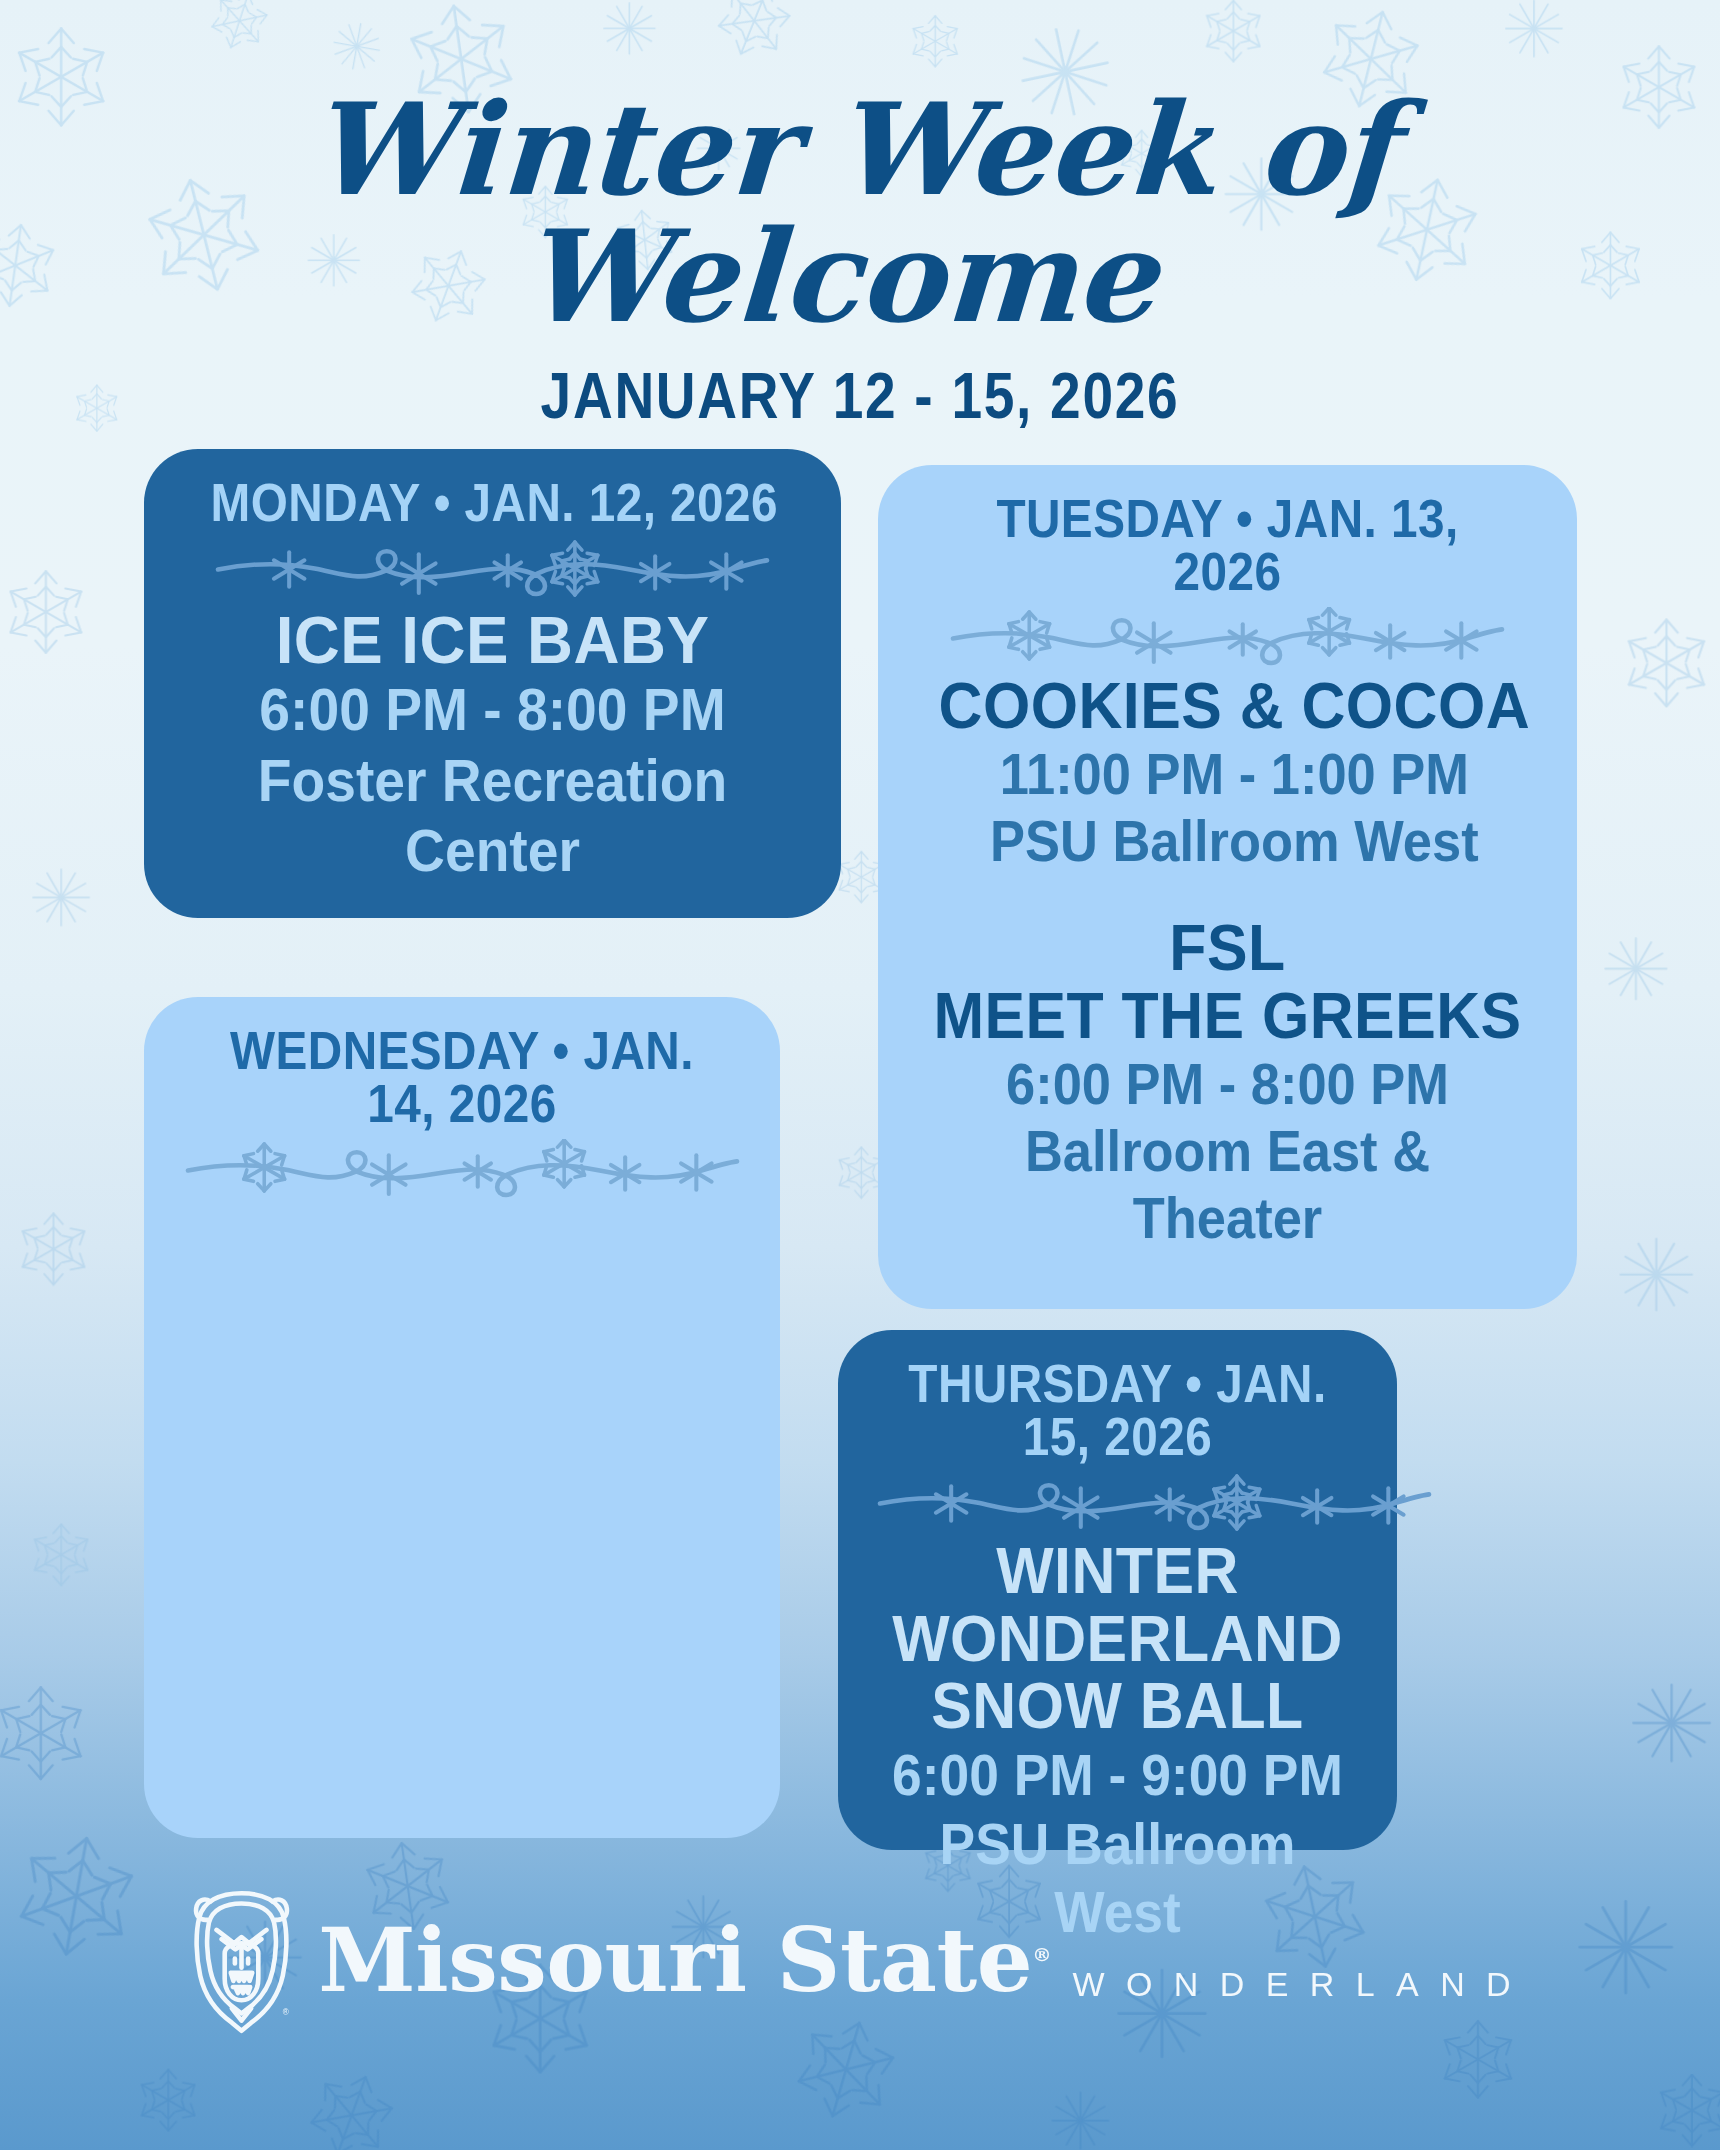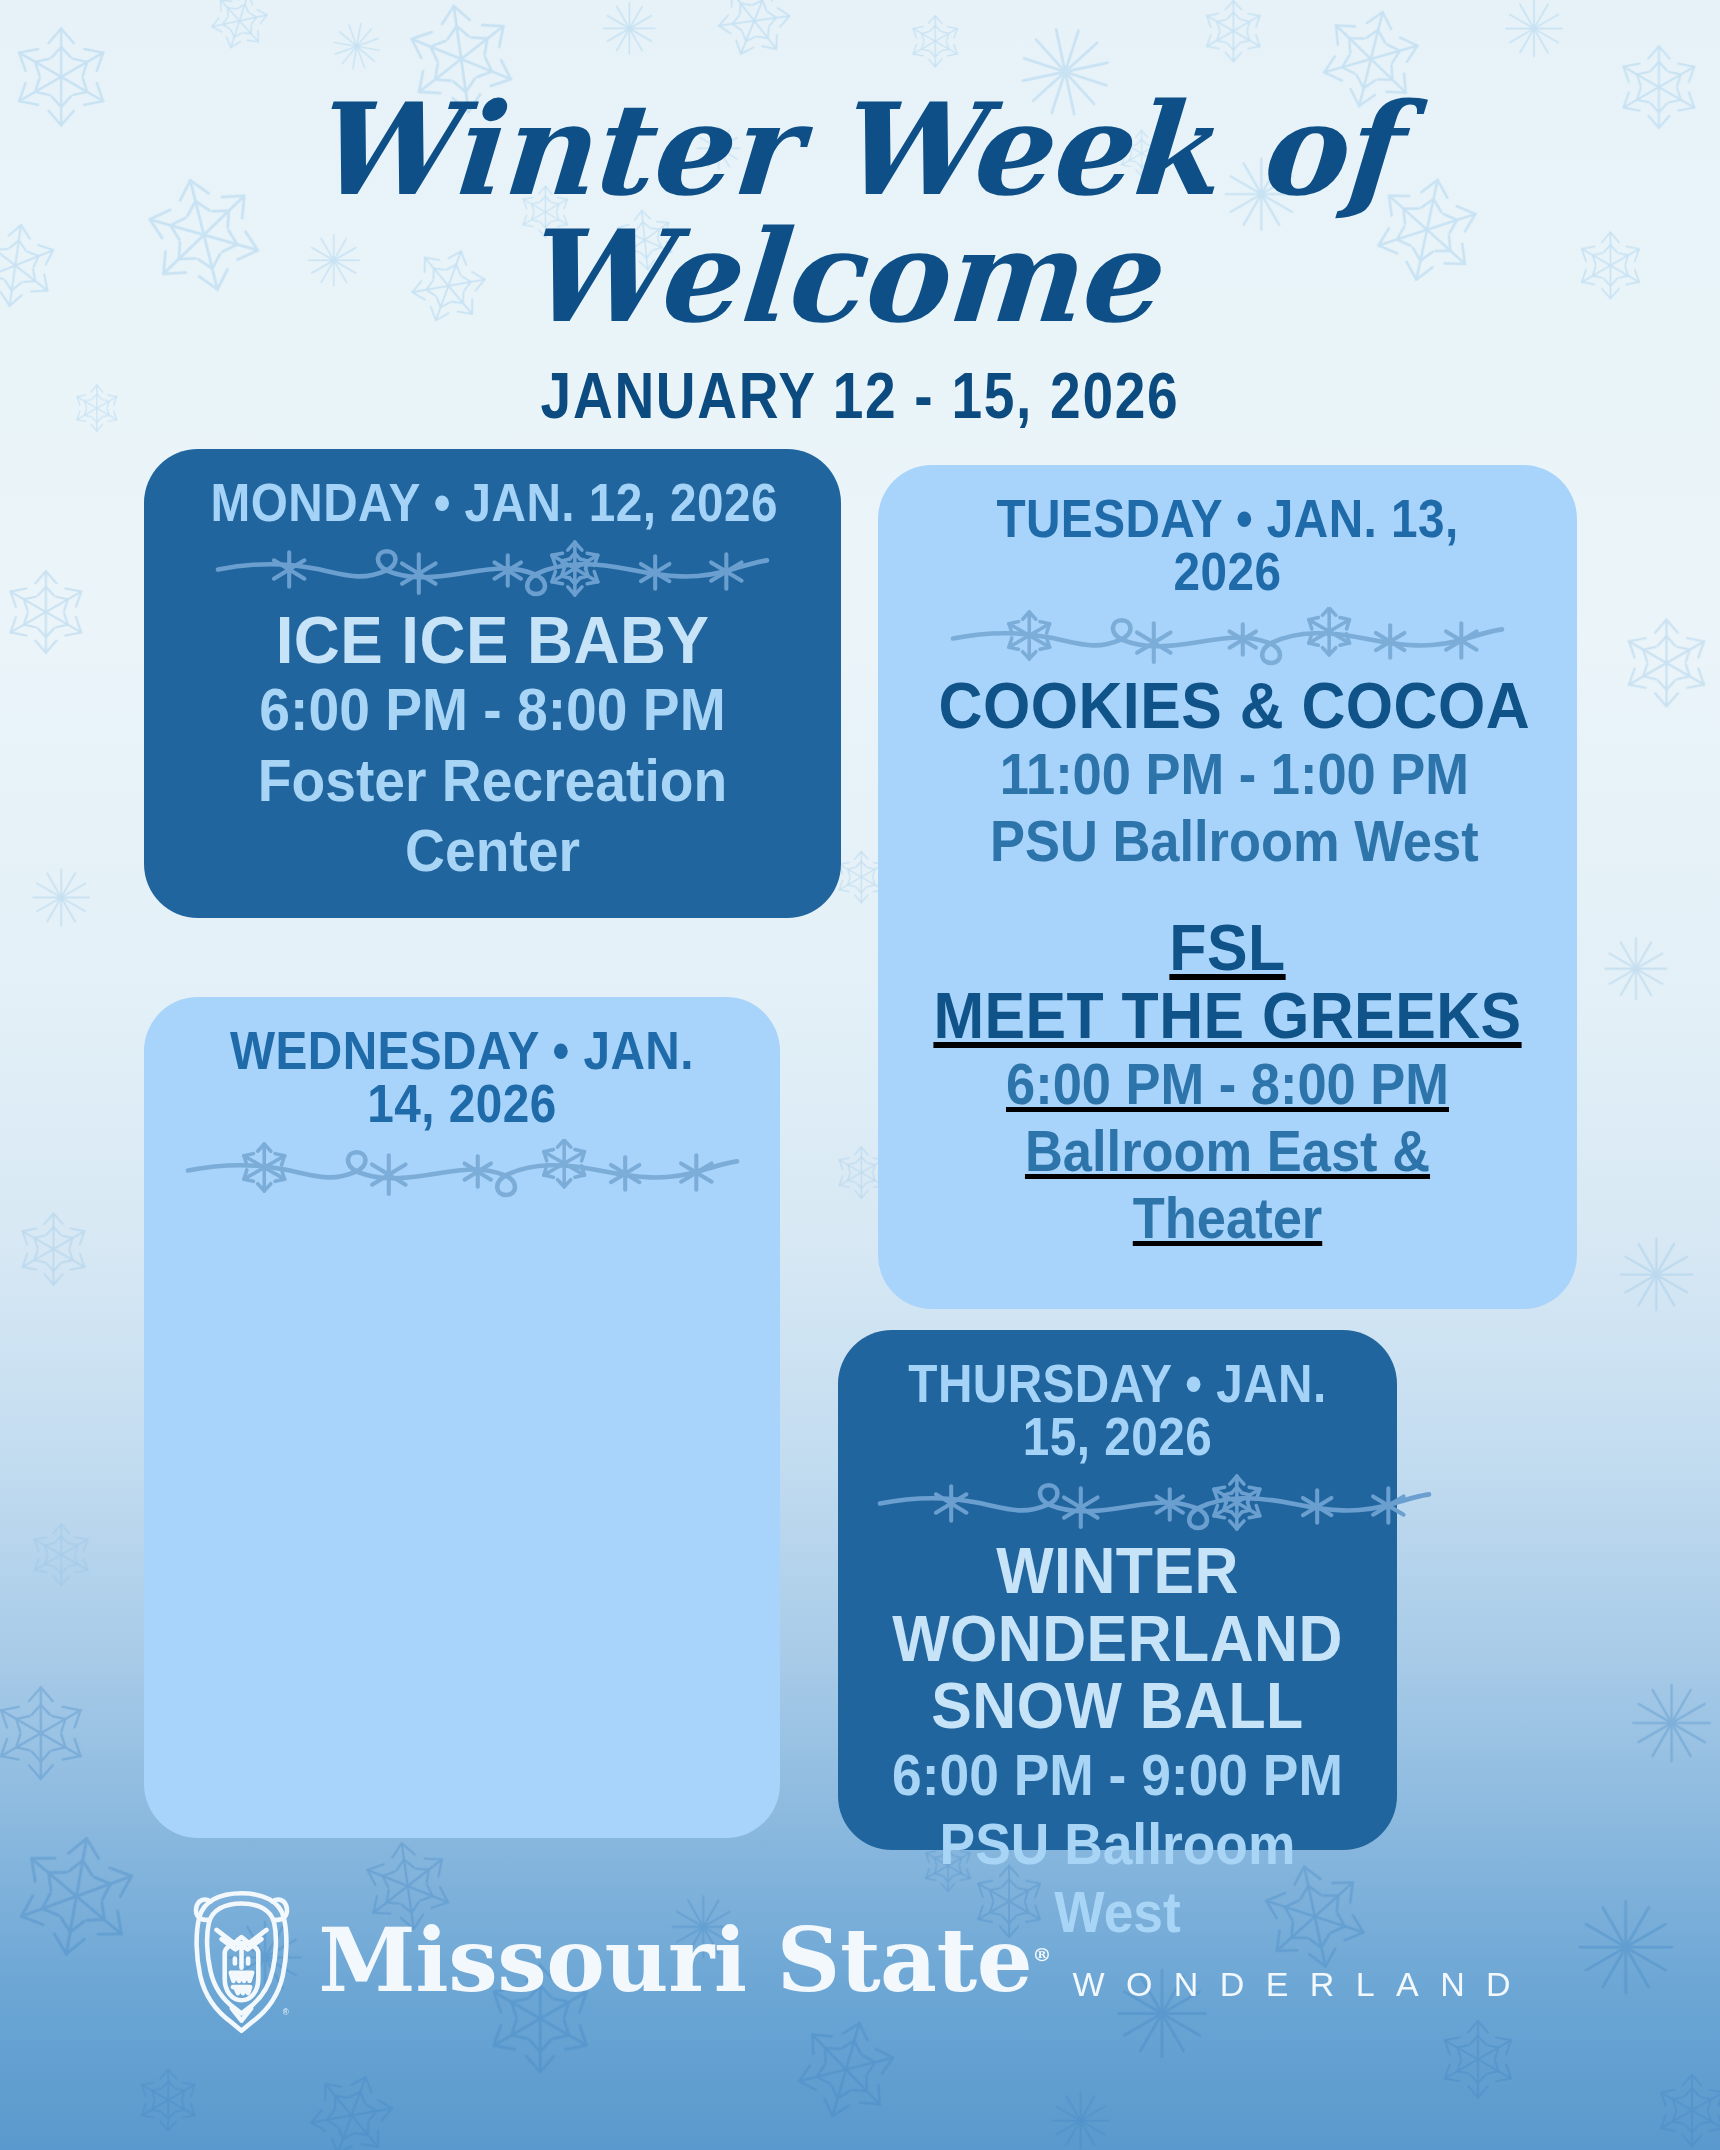--- a/index.html
+++ b/index.html
@@ -68,21 +68,21 @@
   }
   .card.dark .daydate{color:#a4d3f7;font-size:53px;}
   .card.light .daydate{color:#1f6aa8;font-size:53px;}
   .card-wed .daydate{font-size:50px;}
   .card-tue .daydate{font-size:53px;}
 
   .divider{margin:9.2px auto 0 auto;display:block;}
 
   .evt{margin-top:3.1px;}
   .evt + .evt{margin-top:32px;}
-  .card-tue .evt + .evt{margin-top:40px;text-decoration:underline;}
+  .card-tue .evt + .evt{margin-top:40px;}
   .card-wed .evt + .evt{margin-top:37px;}
 
   .evt-name{
     font-family:"Liberation Sans Narrow","Liberation Sans",sans-serif;
     font-weight:700;line-height:1.06;letter-spacing:0.5px;
     font-size:65px;
     transform:scaleX(0.95);
   }
   .card.dark .evt-name{color:#c7e3f8;}
   .card.light .evt-name{color:#0f5389;}

